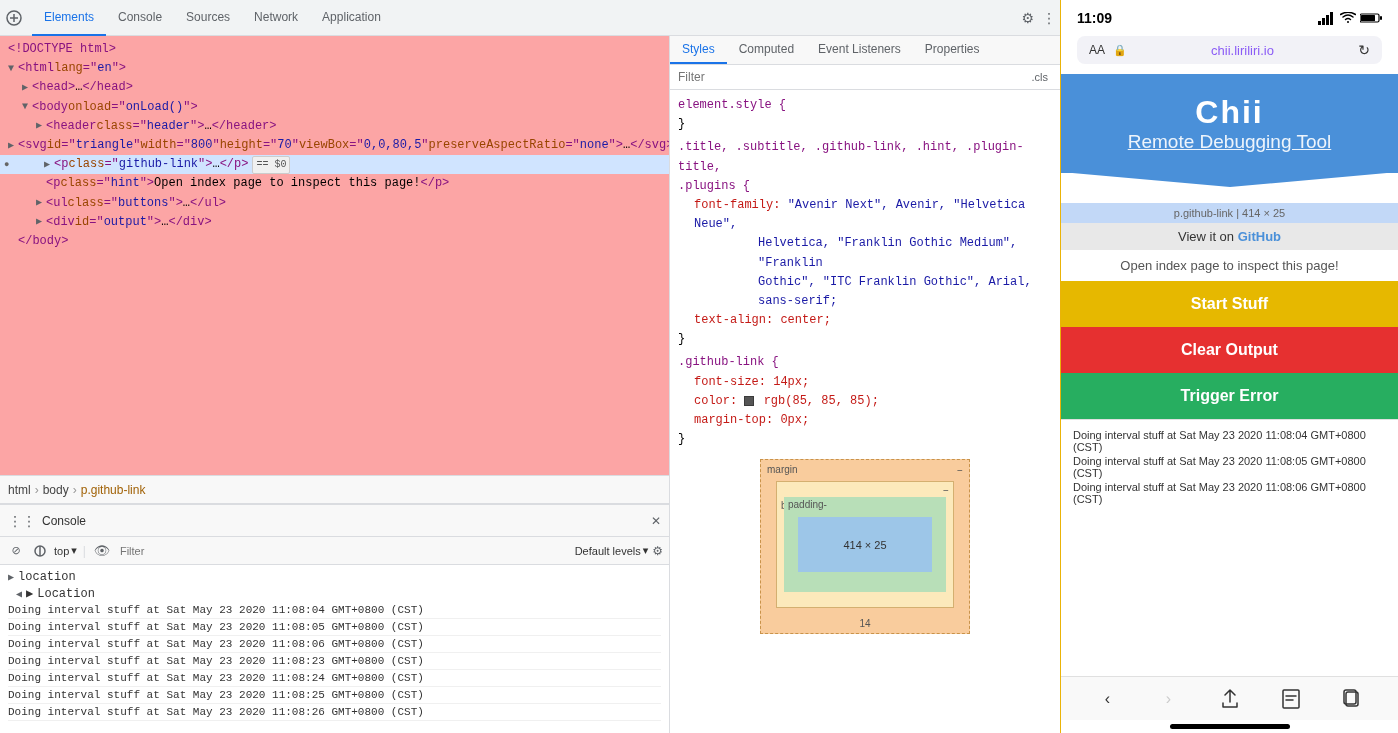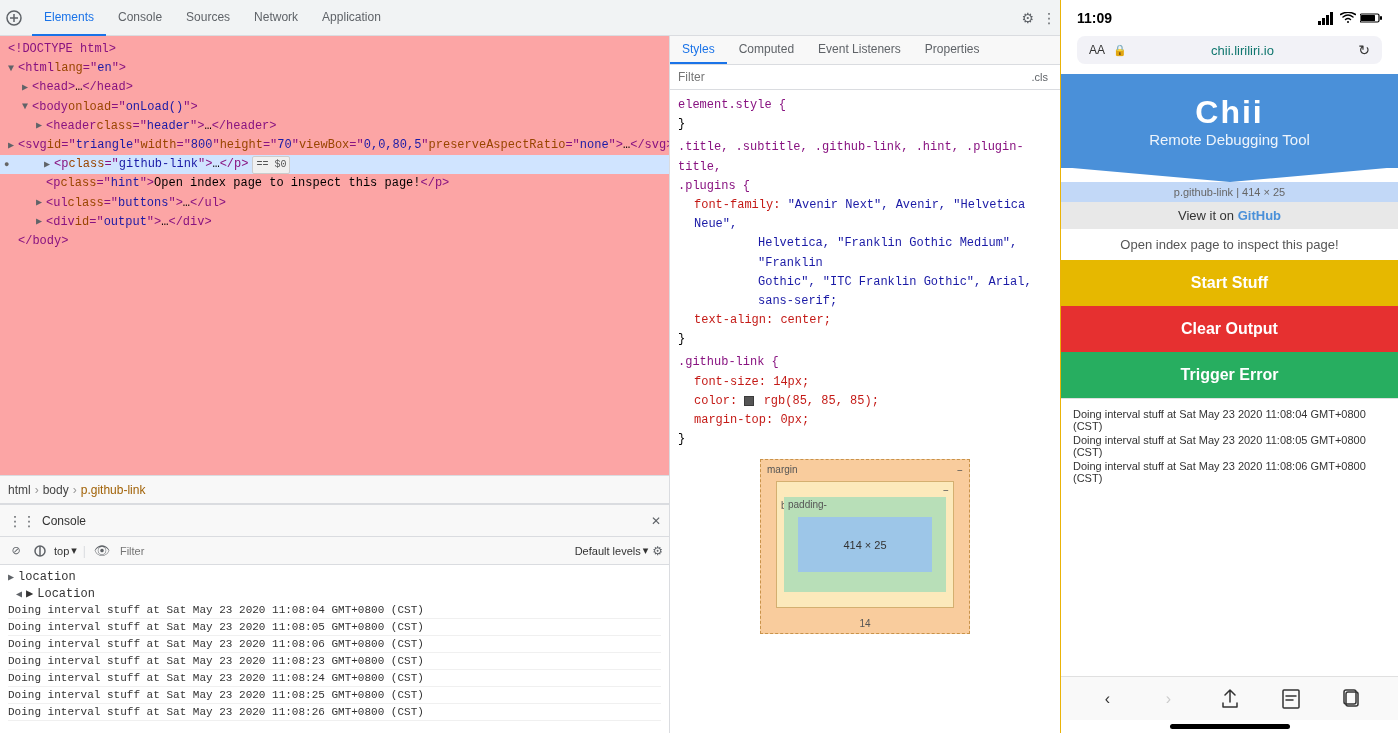--- a/index.html
+++ b/index.html
@@ -345,21 +345,21 @@
       margin: 0 8px;
       border-radius: 8px;
       padding: 6px 12px;
       display: flex;
       align-items: center;
       gap: 8px;
       margin-bottom: 4px;
     }
     .phone-aa { font-size: 12px; color: #333; font-weight: 500; }
     .phone-lock { font-size: 11px; color: #333; }
-    .phone-url { flex: 1; font-size: 13px; color: #0f766e; text-align: center; }
+    .phone-url { flex: 1; font-size: 13px; color: #8b5cf6; text-align: center; }
     .phone-reload { color: #333; font-size: 14px; }
 
     
     .phone-website {
       flex: 1;
       overflow-y: auto;
       display: flex;
       flex-direction: column;
     }
     .site-header {
@@ -369,22 +369,23 @@
       color: #fff;
       position: relative;
     }
     .site-title {
       font-size: 32px;
       font-weight: 700;
       color: #fff;
       letter-spacing: 2px;
     }
     .site-subtitle {
-      font-size: 15px;
+      font-size: 19px;
       color: rgba(255,255,255,0.9);
+      text-decoration: underline;
       cursor: pointer;
     }
 
     .site-element-info {
       text-align: center;
       font-size: 11px;
       color: #666;
       padding: 4px;
       background: #f0f0f0;
     }
@@ -834,21 +835,21 @@
         <div class="site-title">Chii</div>
         <div class="site-subtitle">Remote Debugging Tool</div>
 
         <div style="position:absolute; bottom:-14px; left:0; right:0; height:15px; overflow:hidden; z-index:1;">
           <svg viewBox="0 0 338 15" width="338" height="15" preserveAspectRatio="none">
             <polygon points="0,0 338,0 169,15" fill="#4a90d9"></polygon>
           </svg>
         </div>
       </div>
 
-      <div class="site-element-info" style="background:#c2d8f7; margin-top:14px;">p.github-link | 414 × 25</div>
+      <div class="site-element-info" style="background:#c2d8f7; margin-top:30px;">p.github-link | 414 × 25</div>
 
       <div class="site-viewit-link">
         <span>View it on </span><span class="viewit-github">GitHub</span>
       </div>
 
       <div class="site-inspect-msg">Open index page to inspect this page!</div>
 
       <div class="site-btn site-btn-start">Start Stuff</div>
       <div class="site-btn site-btn-clear">Clear Output</div>
       <div class="site-btn site-btn-trigger">Trigger Error</div>

